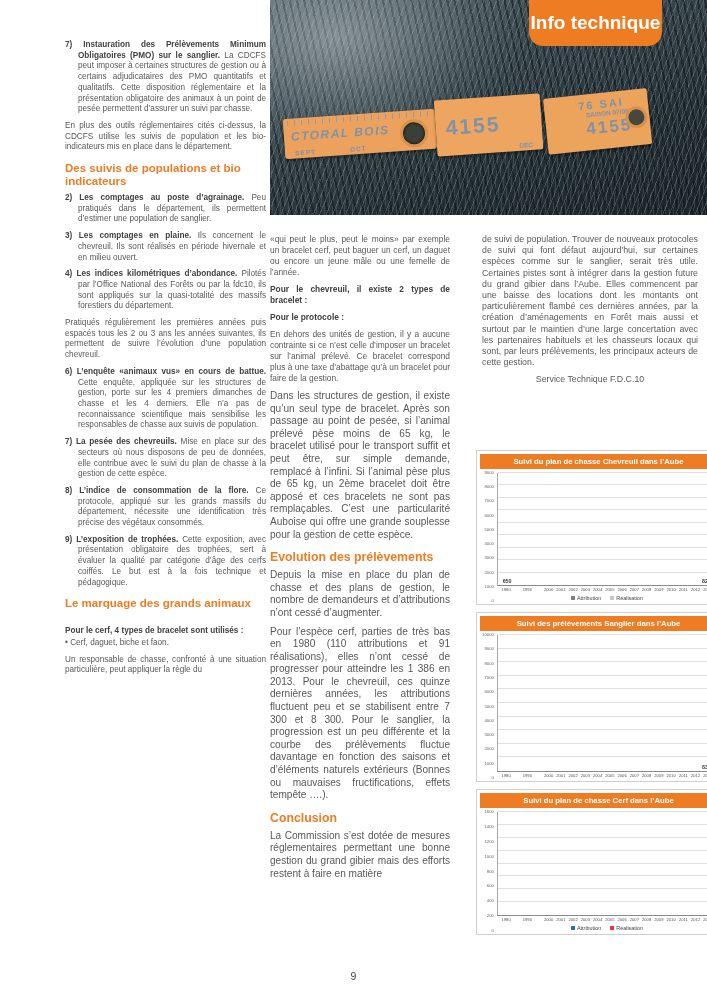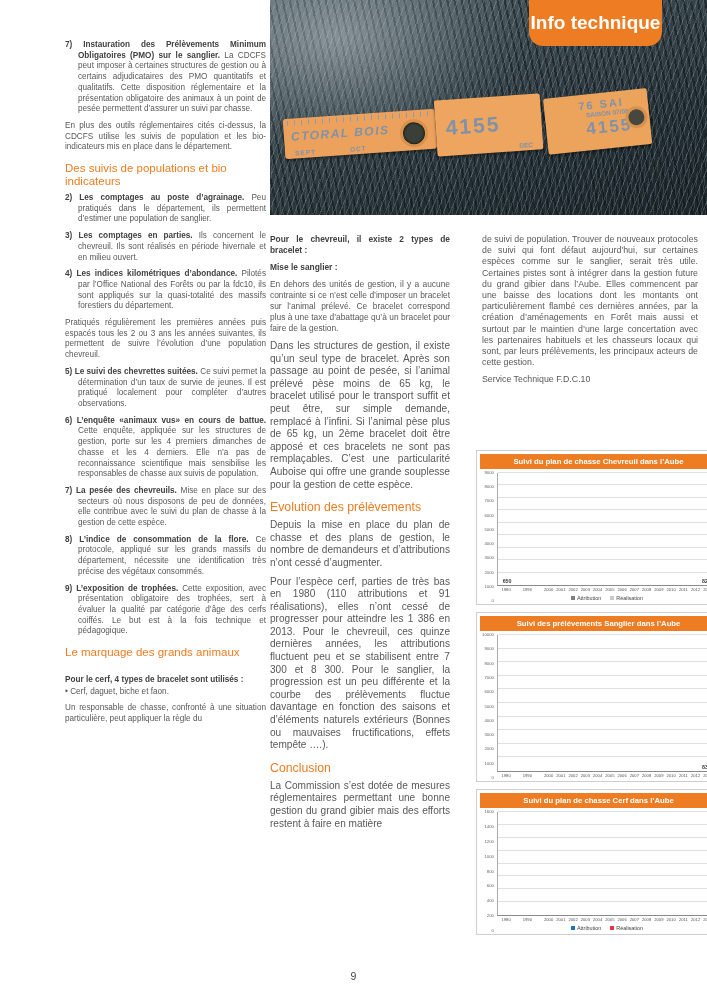--- a/index.html
+++ b/index.html
@@ -45,24 +45,24 @@
 
   
   .col{position:absolute;text-align:justify;color:#58585a;}
   .col p{margin:0 0 6px 0;}
   .col-left{left:65px;top:40px;width:201px;font-size:8.2px;line-height:10.7px;}
   .col-mid{left:270px;top:234px;width:180px;font-size:8.4px;line-height:11px;}
   .col-right{left:482px;top:234px;width:216px;font-size:8.8px;line-height:11.2px;}
   .nitem{text-indent:-13px;padding-left:13px;}
   .lead{font-weight:bold;color:#414143;}
   .boldline{font-weight:bold;color:#414143;}
-  .heading{color:#ED7C23;font-weight:normal;font-size:11.5px;line-height:13px;margin:9px 0 5px 0;text-align:left;}
+  .heading{color:#ED7C23;font-weight:bold;font-size:11.5px;line-height:13px;margin:9px 0 5px 0;text-align:left;}
   .bigger{font-size:10.1px;line-height:12.6px;}
   .heading-big{font-size:12.3px;line-height:14px;}
-  .signature{text-align:left;margin-top:8px;}
+  .signature{text-align:center;margin-top:8px;}
 
   
   .charts{position:absolute;left:476px;top:450px;width:245px;}
   .chart-card{background:#fff;border:1px solid #cfcfcf;margin-bottom:7px;padding:3px;}
   .chart-title{background:#ED7C23;color:#fff;font-weight:bold;font-size:7.7px;height:15px;
     line-height:15px;text-align:center;white-space:nowrap;overflow:hidden;}
   .chart-body{display:flex;margin-top:4px;}
   .yaxis{position:relative;width:17px;flex:none;}
   .ylab{position:absolute;right:3px;width:14px;text-align:right;font-size:4.3px;color:#666;line-height:5px;}
   .plotwrap{flex:1;display:flex;flex-direction:column;min-width:0;}
@@ -126,34 +126,29 @@
     <p>En plus des outils réglementaires cités ci-dessus, la CDCFS utilise les suivis de population et les bio-indicateurs mis en place dans le département.</p>
     <div class="heading">Des suivis de populations et bio indicateurs</div>
 
     <p class="nitem">
       <span class="lead">2)</span>
       <span class="lead">Les comptages au poste d’agrainage.</span>
       <span>Peu pratiqués dans le département, ils permettent d’estimer une population de sanglier.</span>
     </p>
     <p class="nitem">
       <span class="lead">3)</span>
-      <span class="lead">Les comptages en parties.</span>
+      <span class="lead">Les comptages en plaine.</span>
       <span>Ils concernent le chevreuil. Ils sont réalisés en période hivernale et en milieu ouvert.</span>
     </p>
     <p class="nitem">
       <span class="lead">4)</span>
       <span class="lead">Les indices kilométriques d’abondance.</span>
       <span>Pilotés par l’Office National des Forêts ou par la fdc10, ils sont appliqués sur la quasi-totalité des massifs forestiers du département.</span>
     </p>
     <p>Pratiqués régulièrement les premières années puis espacés tous les 2 ou 3 ans les années suivantes, ils permettent de suivre l’évolution d’une population chevreuil.</p>
-    <p class="nitem">
-      <span class="lead">5)</span>
-      <span class="lead">Le suivi des chevrettes suitées.</span>
-      <span>Ce suivi permet la détermination d’un taux de survie de jeunes. Il est pratiqué localement pour compléter d’autres observations.</span>
-    </p>
     <p class="nitem">
       <span class="lead">6)</span>
       <span class="lead">L’enquête «animaux vus» en cours de battue.</span>
       <span>Cette enquête, appliquée sur les structures de gestion, porte sur les 4 premiers dimanches de chasse et les 4 derniers. Elle n’a pas de reconnaissance scientifique mais sensibilise les responsables de chasse aux suivis de population.</span>
     </p>
     <p class="nitem">
       <span class="lead">7)</span>
       <span class="lead">La pesée des chevreuils.</span>
       <span>Mise en place sur des secteurs où nous disposons de peu de données, elle contribue avec le suivi du plan de chasse à la gestion de cette espèce.</span>
     </p>
@@ -167,22 +162,23 @@
       <span class="lead">L’exposition de trophées.</span>
       <span>Cette exposition, avec présentation obligatoire des trophées, sert à évaluer la qualité par catégorie d’âge des cerfs coiffés. Le but est à la fois technique et pédagogique.</span>
     </p>
     <div class="heading">Le marquage des grands animaux</div>
     <p class="boldline" style="margin-bottom:1px;margin-top:16px;">Pour le cerf, 4 types de bracelet sont utilisés :</p>
     <p>• Cerf, daguet, biche et faon.</p>
     <p>Un responsable de chasse, confronté à une situation particulière, peut appliquer la règle du</p>
   </div>
 
   <div class="col col-mid">
+    <p>«qui peut le plus, peut le moins» par exemple un bracelet cerf, peut baguer un cerf, un daguet ou encore un jeune mâle ou une femelle de l’année.</p>
     <p class="boldline">Pour le chevreuil, il existe 2 types de bracelet :</p>
-    <p class="boldline">Mise le sanglier :</p>
+    <p class="boldline">Pour le protocole :</p>
     <p>En dehors des unités de gestion, il y a aucune contrainte si ce n’est celle d’imposer un bracelet sur l’animal prélevé. Ce bracelet correspond plus à une taxe d’abattage qu’à un bracelet pour faire de la gestion.</p>
     <p class="bigger">Dans les structures de gestion, il existe qu’un seul type de bracelet. Après son passage au point de pesée, si l’animal prélevé pèse moins de 65 kg, le bracelet utilisé pour le transport suffit et peut être, sur simple demande, remplacé à l’infini. Si l’animal pèse plus de 65 kg, un 2ème bracelet doit être apposé et ces bracelets ne sont pas remplaçables. C’est une particularité Auboise qui offre une grande souplesse pour la gestion de cette espèce.</p>
     <div class="heading heading-big">Evolution des prélèvements</div>
     <p class="bigger">Depuis la mise en place du plan de chasse et des plans de gestion, le nombre de demandeurs et d’attributions n’ont cessé d’augmenter.</p>
     <p class="bigger">Pour l’espèce cerf, parties de très bas en 1980 (110 attributions et 91 réalisations), elles n’ont cessé de progresser pour atteindre les 1 386 en 2013. Pour le chevreuil, ces quinze dernières années, les attributions fluctuent peu et se stabilisent entre 7 300 et 8 300. Pour le sanglier, la progression est un peu différente et la courbe des prélèvements fluctue davantage en fonction des saisons et d’éléments naturels extérieurs (Bonnes ou mauvaises fructifications, effets tempête ….).</p>
     <div class="heading heading-big">Conclusion</div>
     <p class="bigger">La Commission s’est dotée de mesures réglementaires permettant une bonne gestion du grand gibier mais des efforts restent à faire en matière</p>
   </div>
 
   <div class="col col-right">

